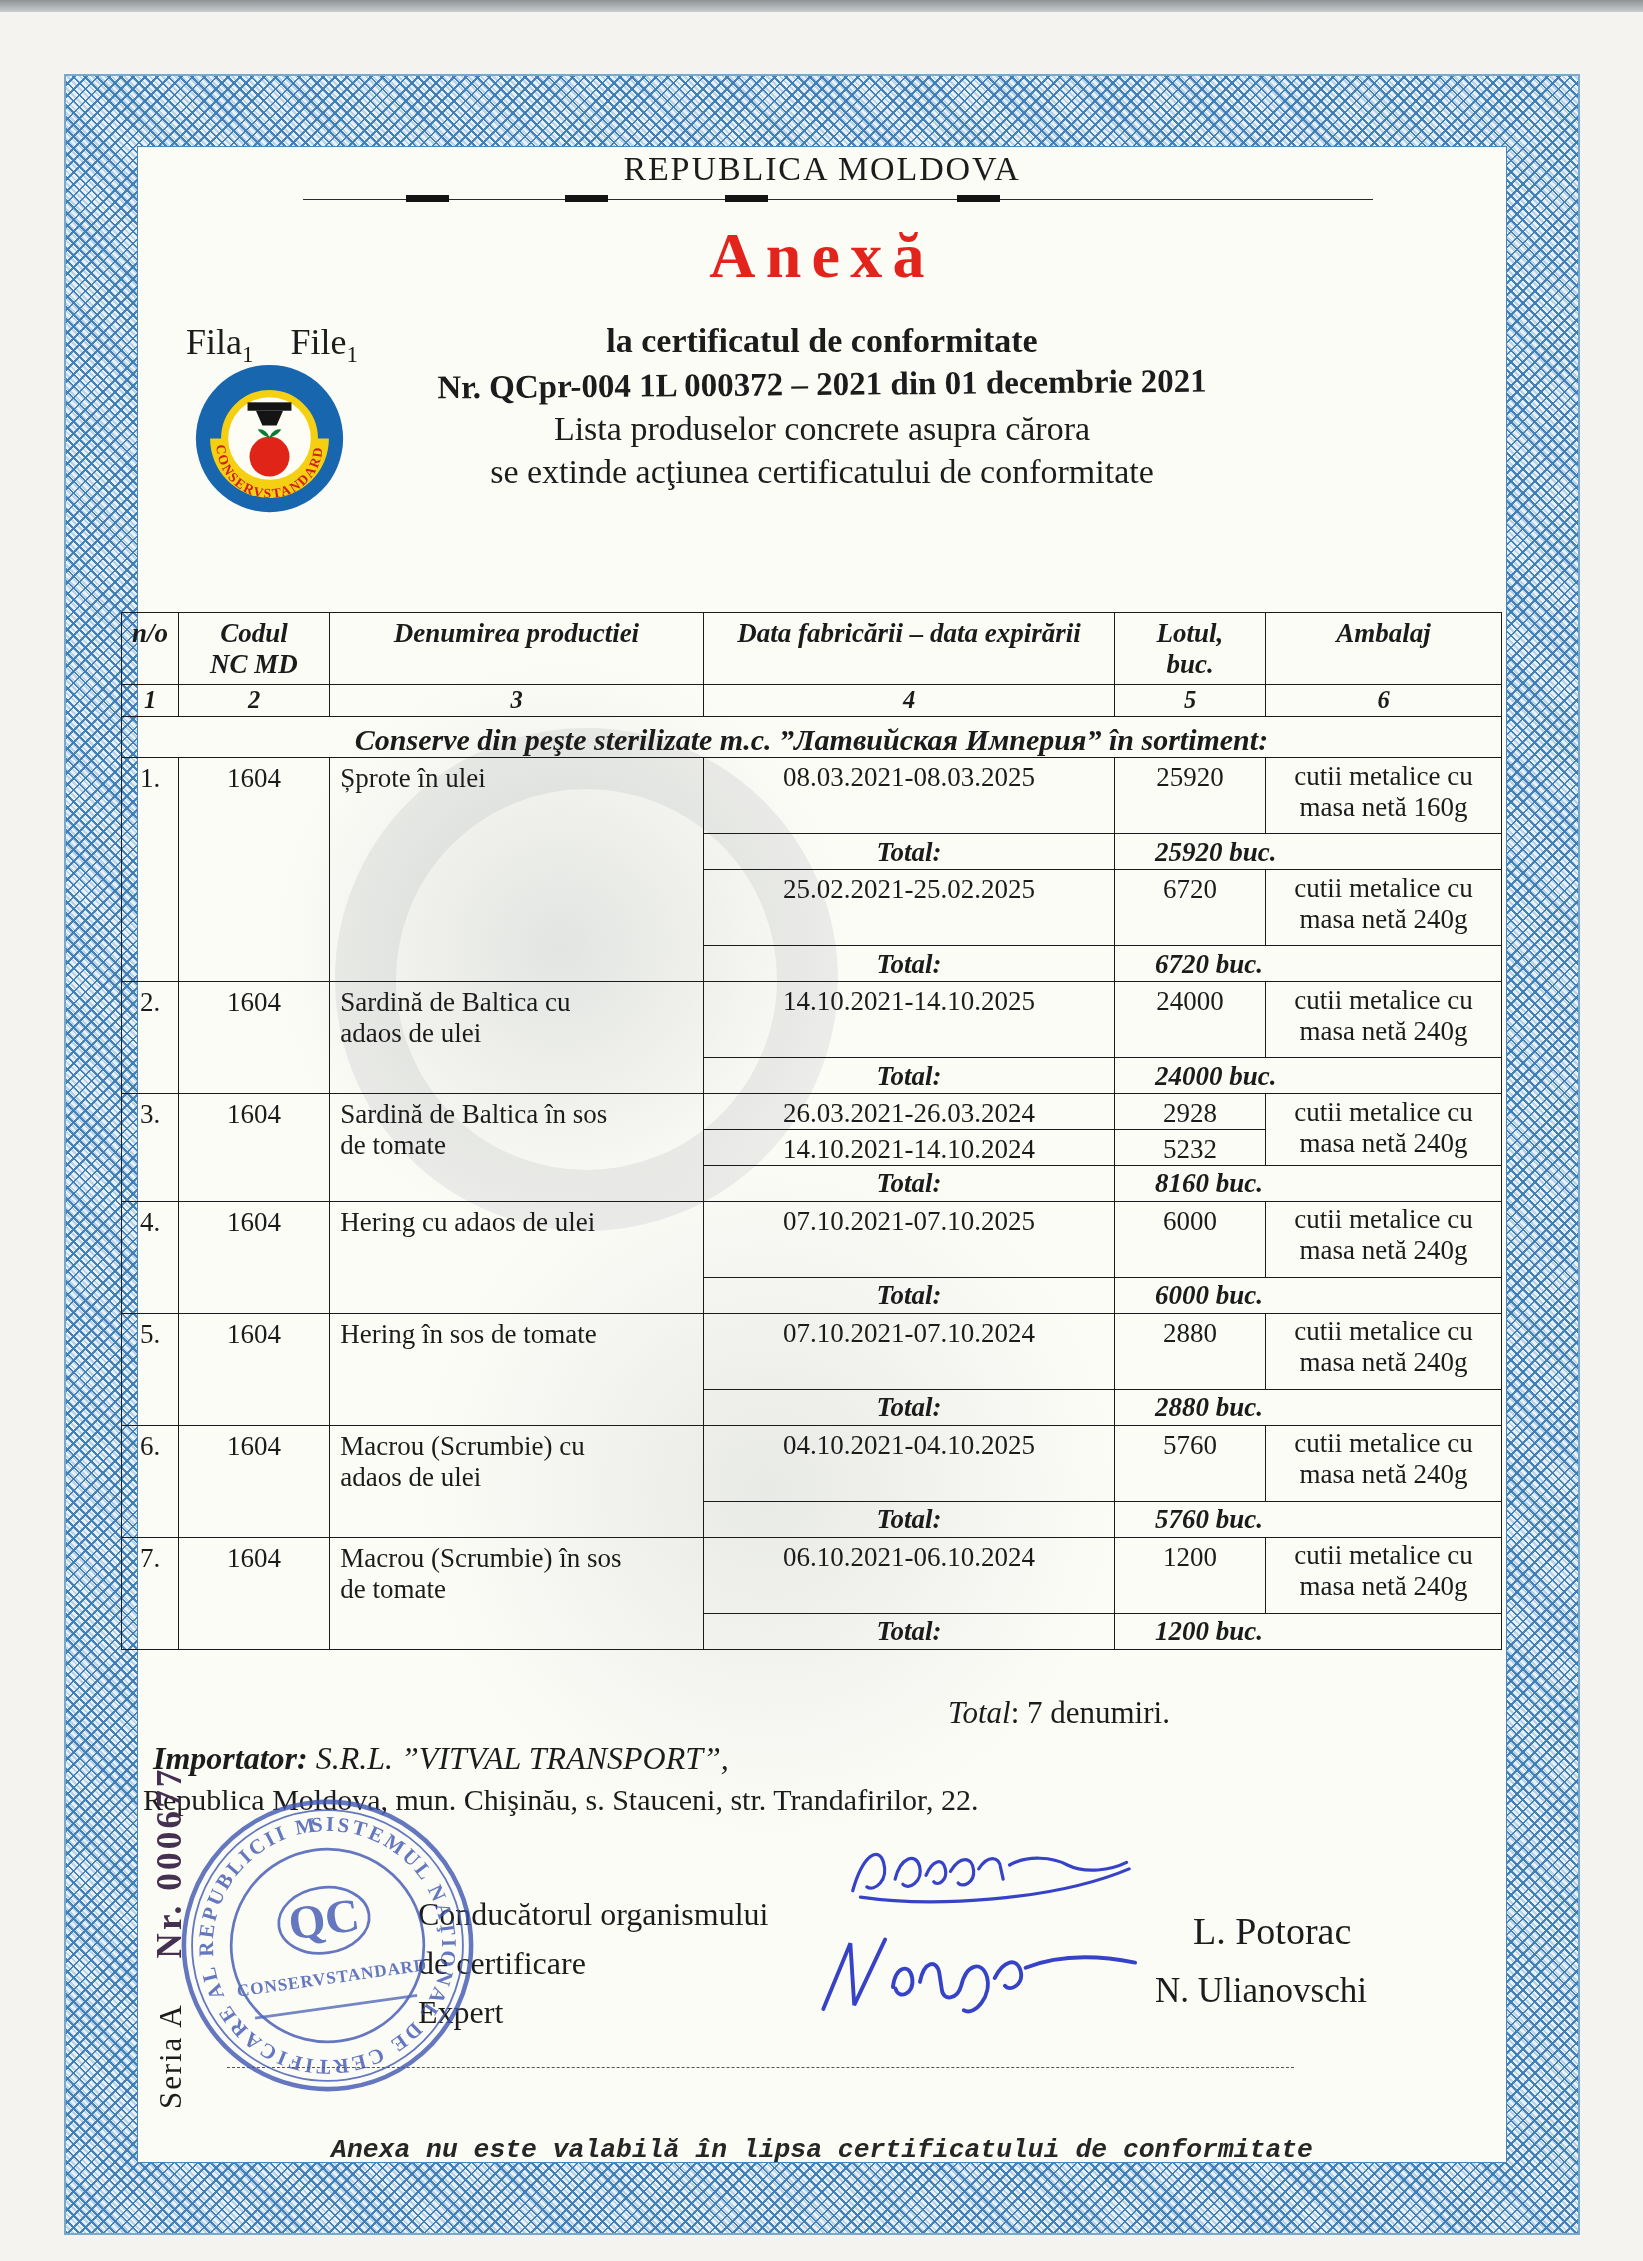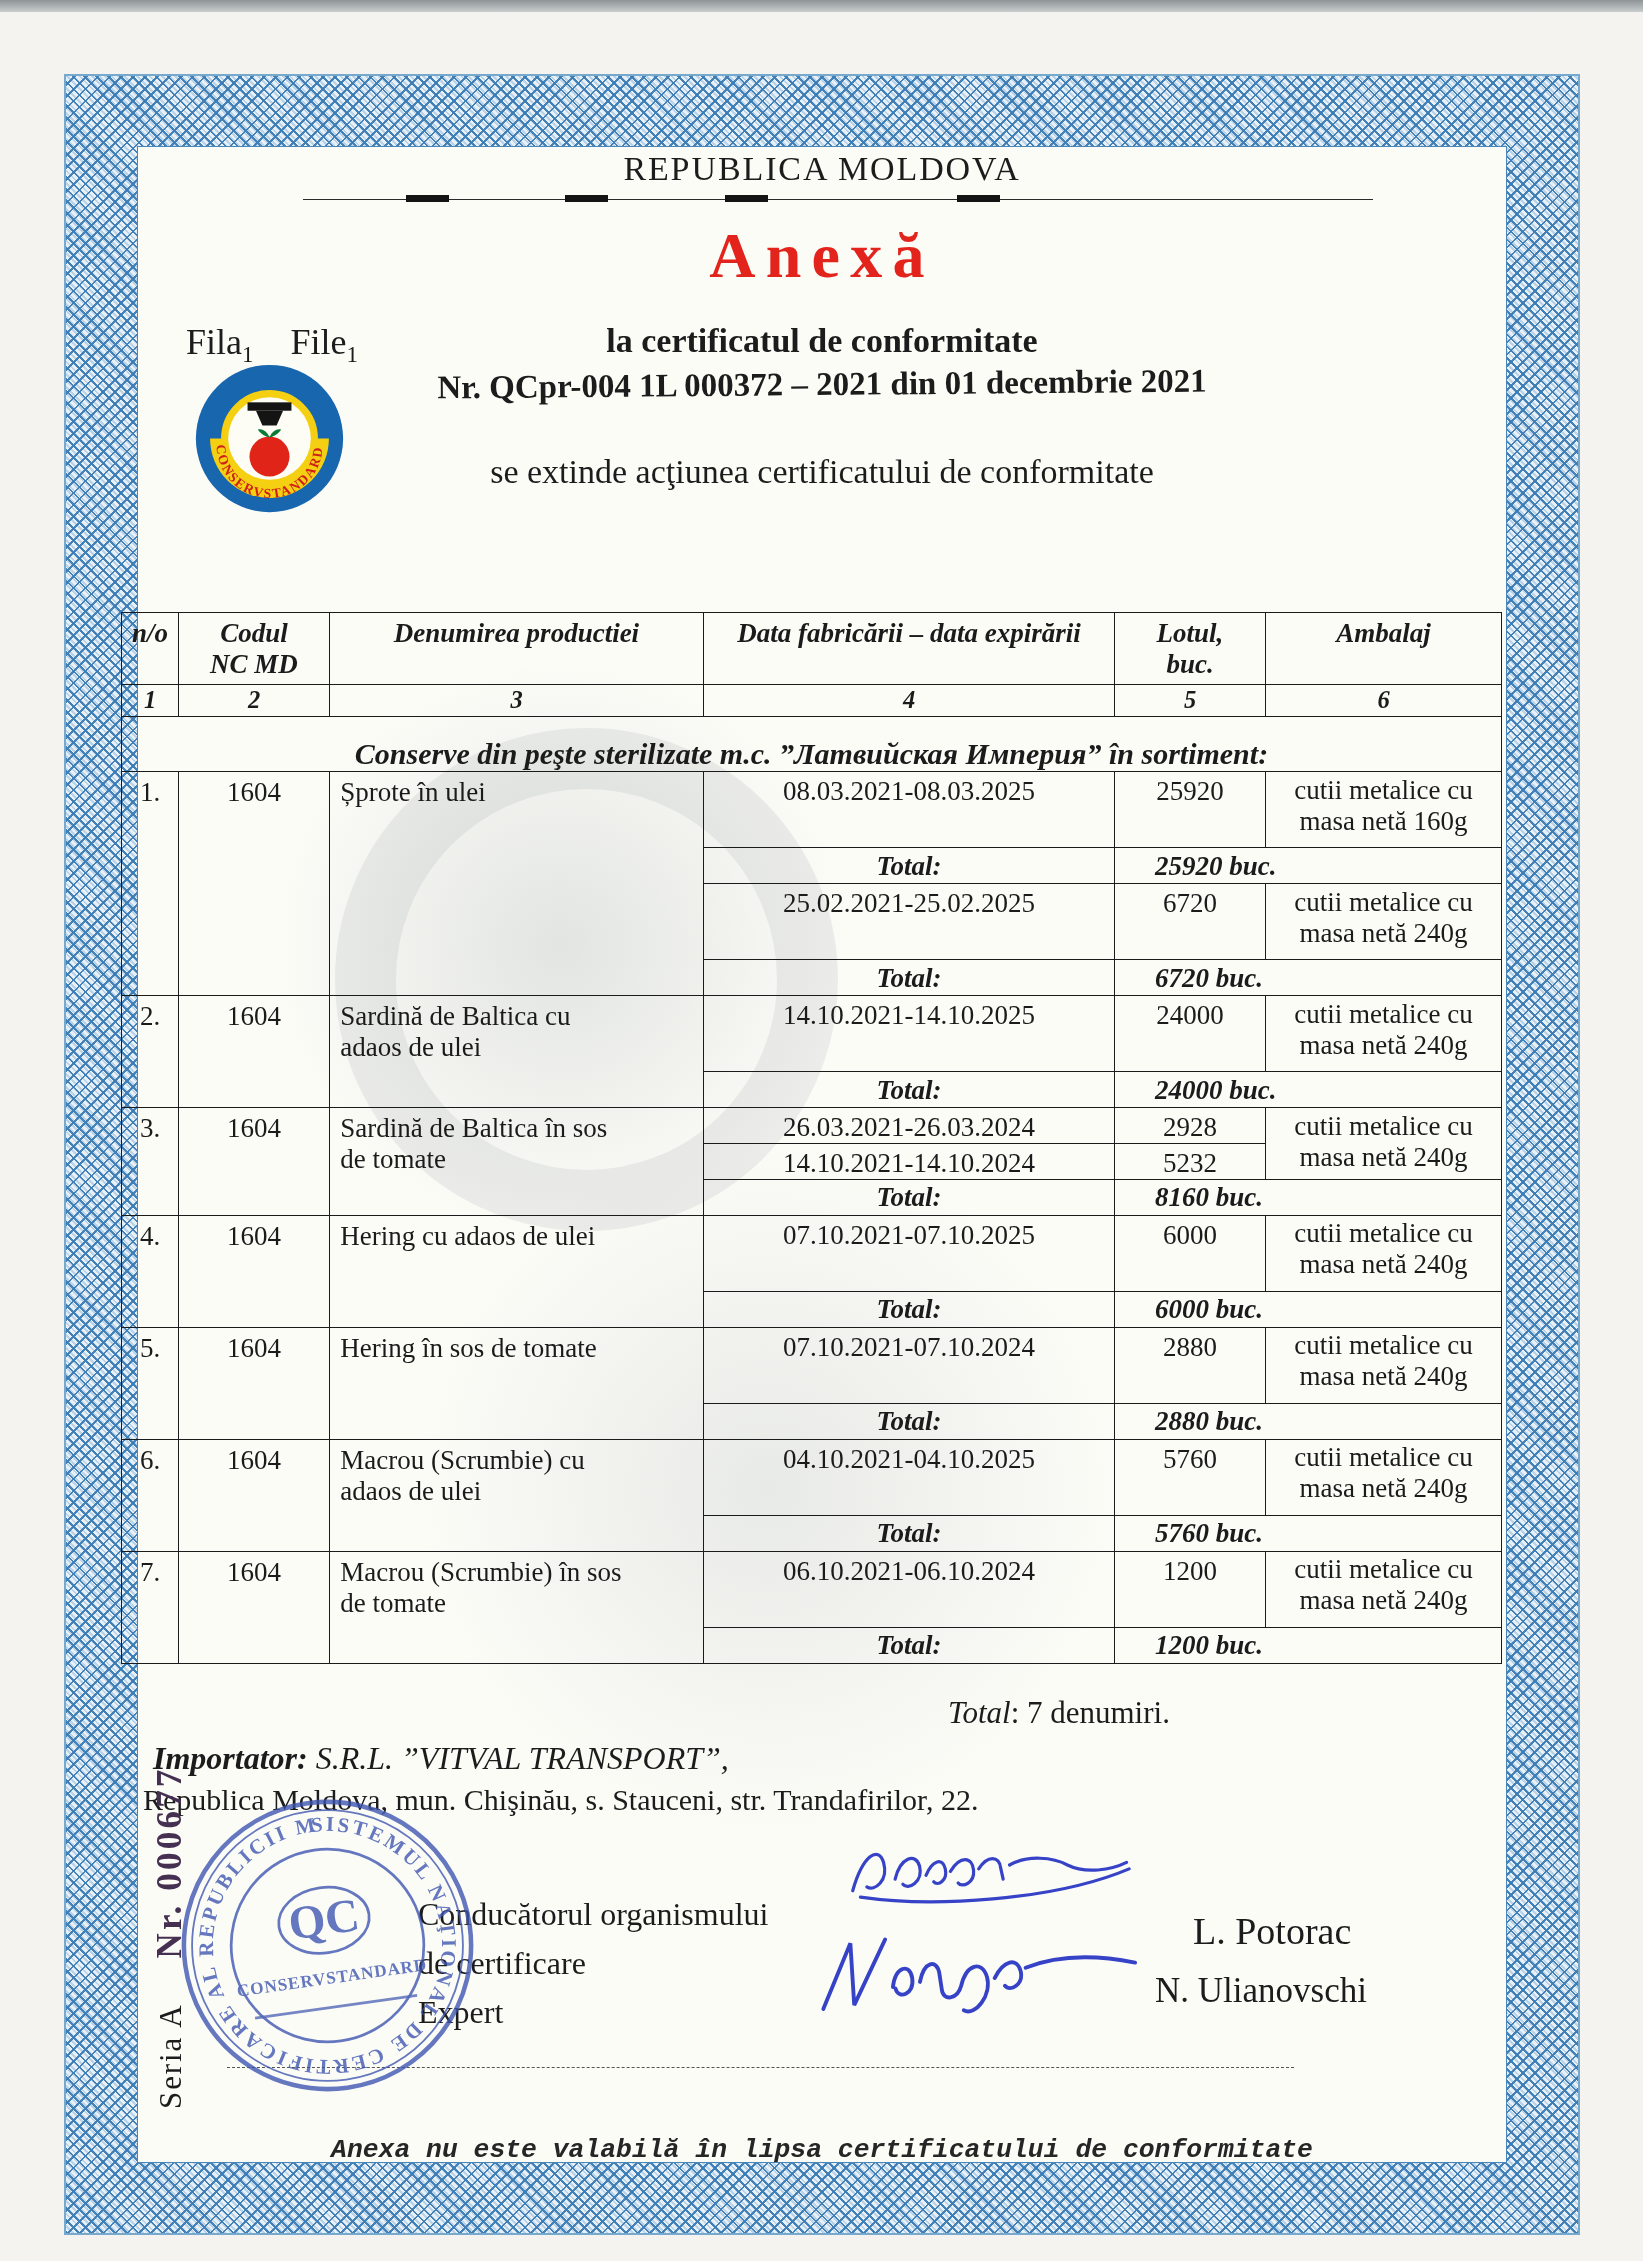--- a/index.html
+++ b/index.html
@@ -62,21 +62,21 @@
   .logo{position:absolute; left:192px; top:361px; width:155px; height:155px;}
   
   .table-wrap{position:absolute; left:121px; top:612px; width:1379px;}
   table{border-collapse:collapse; table-layout:fixed; width:1379px;
     font-size:27px; color:#1b1b1b;}
   th,td{border:1.9px solid #1b1b1b;}
   thead th{font-style:italic; font-weight:bold; white-space:pre-line; text-align:center;
     vertical-align:top; padding-top:5.2px;}
   tr.hdr th{height:72px; font-size:27px;}
   tr.nums th{height:32px; font-size:24.5px; padding-top:1.3px;}
-  tr.section th{height:41px; font-size:30px; text-align:center; padding-top:20px;}
+  tr.section th{height:41px; font-size:30px; text-align:center; padding-top:6px;}
   td{vertical-align:top;}
   .c-no,.c-code{text-align:center; padding-top:5.2px;}
   .c-name{text-align:left; padding:5.2px 10.3px; white-space:pre-line;}
   .c-dates{text-align:center; padding-top:3.9px;}
   .c-lot{text-align:center; padding-top:3.9px;}
   .c-pack{text-align:center; padding:2.6px 7.7px;}
   tr.data-row td{height:76px;}
   tr.compact td{height:34px;}
   tr.total-row td{height:36px; font-weight:bold; font-style:italic;}
   .c-total-label{text-align:center; padding-top:2.6px;}
@@ -128,20 +128,21 @@
   </div>
 
   <div class="page-title">Anexă</div>
 
   <div class="fila">
     <span>Fila</span><sub>1</sub><span class="gap"></span><span>File</span><sub>1</sub>
   </div>
 
   <div class="subtitle">la certificatul de conformitate</div>
   <div class="certnum">Nr. QCpr-004  1L 000372 – 2021 din 01 decembrie 2021</div>
+  <div class="list1">Lista produselor concrete asupra cărora</div>
   <div class="list2">se extinde acţiunea certificatului de conformitate</div>
 
   <svg class="logo" viewBox="0 0 240 240">
     <circle cx="120" cy="120" r="114" fill="#1766ae"></circle>
     <circle cx="120" cy="120" r="92" fill="#f5cf11"></circle>
     <circle cx="120" cy="120" r="64" fill="#fdfdf6"></circle>
     <path d="M30,120 A90,90 0 0 1 210,120" stroke="#1766ae" stroke-width="30" fill="none"></path>
     <rect x="86" y="64" width="68" height="13" fill="#141414"></rect>
     <path d="M99,77 L141,77 L131,100 L109,100 Z" fill="#141414"></path>
     <circle cx="120" cy="148" r="31" fill="#e02417"></circle>

